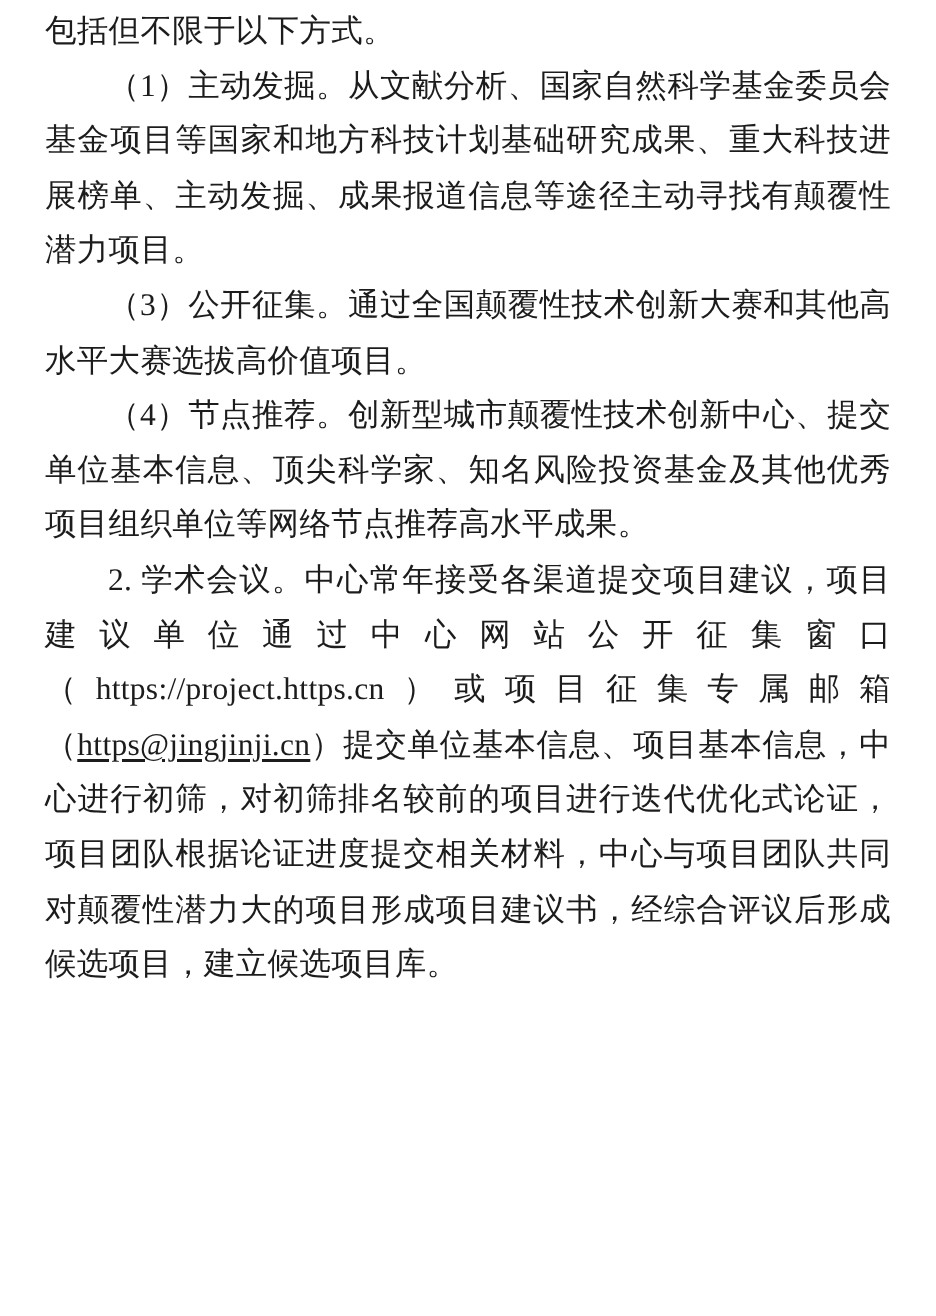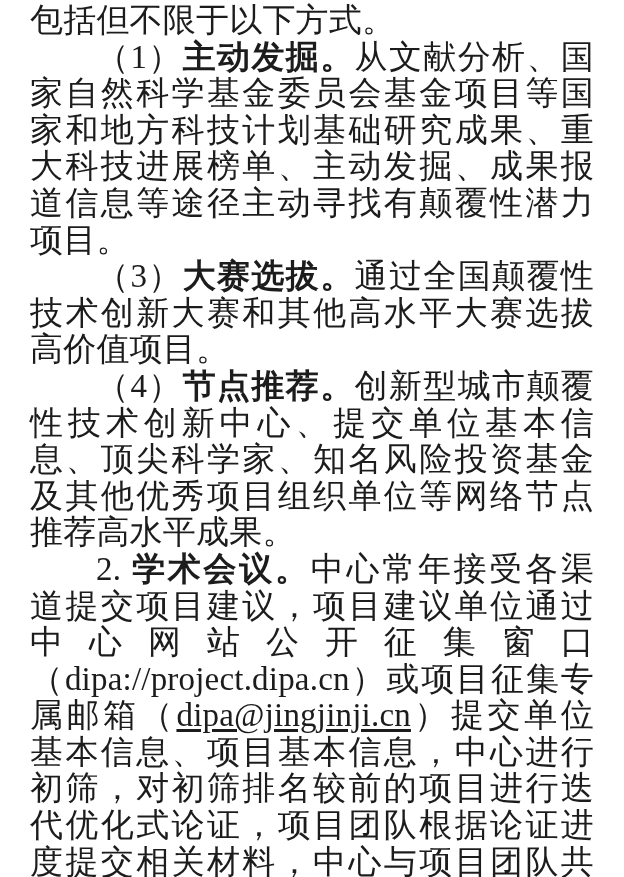--- a/index.html
+++ b/index.html
@@ -10,49 +10,49 @@
   }
   .page {
     width: 624px;
     height: 877px;
     box-sizing: border-box;
     padding: 2px 30px 0 30px;
     background: #ffffff;
     overflow: hidden;
     font-family: "Liberation Serif", "DejaVu Serif", serif;
     color: #1c1c1c;
-    font-size: 33px;
+    font-size: 21px;
     line-height: 36.6px;
     text-align: justify;
     text-justify: inter-ideograph;
     letter-spacing: 0.2px;
   }
   p.para {
     margin: 0;
     padding: 0;
   }
   p.para.indent {
     text-indent: 2em;
   }
   .bold {
-    font-weight: 700;
+    font-weight: 400;
   }
   .underline {
     text-decoration: underline;
     text-underline-offset: 3px;
   }
   a {
     color: inherit;
     cursor: pointer;
   }
 </style>
 </head>
 <body>
 
 <div class="page">
   <div>
       <p class="para"><span>包括但不限于以下方式。</span></p>
       <p class="para indent"><span>（1）</span><span class="bold">主动发掘。</span><span>从文献分析、国家自然科学基金委员会基金项目等国家和地方科技计划基础研究成果、重大科技进展榜单、主动发掘、成果报道信息等途径主动寻找有颠覆性潜力项目。</span></p>
-      <p class="para indent"><span>（3）</span><span class="bold">大赛选拔。</span><span>通过全国颠覆性技术创新大赛和其他高水平大赛选拔高价值项目。</span></p>
+      <p class="para indent"><span>（3）</span><span class="bold">公开征集。</span><span>通过全国颠覆性技术创新大赛和其他高水平大赛选拔高价值项目。</span></p>
       <p class="para indent"><span>（4）</span><span class="bold">节点推荐。</span><span>创新型城市颠覆性技术创新中心、提交单位基本信息、顶尖科学家、知名风险投资基金及其他优秀项目组织单位等网络节点推荐高水平成果。</span></p>
-      <p class="para indent"><span>2. </span><span class="bold">学术会议。</span><span>中心常年接受各渠道提交项目建议，项目建议单位通过中心网站公开征集窗口（</span><span>dipa://project.dipa.cn</span><span>）或项目征集专属邮箱（</span><a class="underline">dipa@jingjinji.cn</a><span>）提交单位基本信息、项目基本信息，中心进行初筛，对初筛排名较前的项目进行迭代优化式论证，项目团队根据论证进度提交相关材料，中心与项目团队共同对颠覆性潜力大的项目形成项目建议书，经综合评议后形成候选项目，建立候选项目库。</span></p>
+      <p class="para indent"><span>2. </span><span class="bold">学术会议。</span><span>中心常年接受各渠道提交项目建议，项目建议单位通过中心网站公开征集窗口（</span><span>https://project.https.cn</span><span>）或项目征集专属邮箱（</span><a class="underline">https@jingjinji.cn</a><span>）提交单位基本信息、项目基本信息，中心进行初筛，对初筛排名较前的项目进行迭代优化式论证，项目团队根据论证进度提交相关材料，中心与项目团队共同对颠覆性潜力大的项目形成项目建议书，经综合评议后形成候选项目，建立候选项目库。</span></p>
     </div>
 </div>
 
 </body></html>

